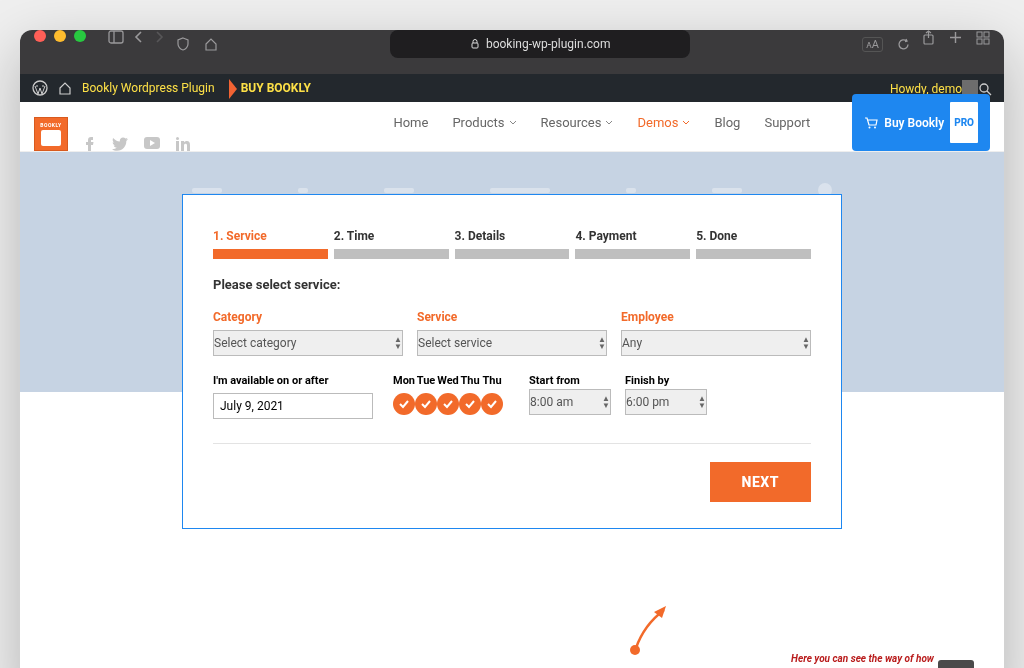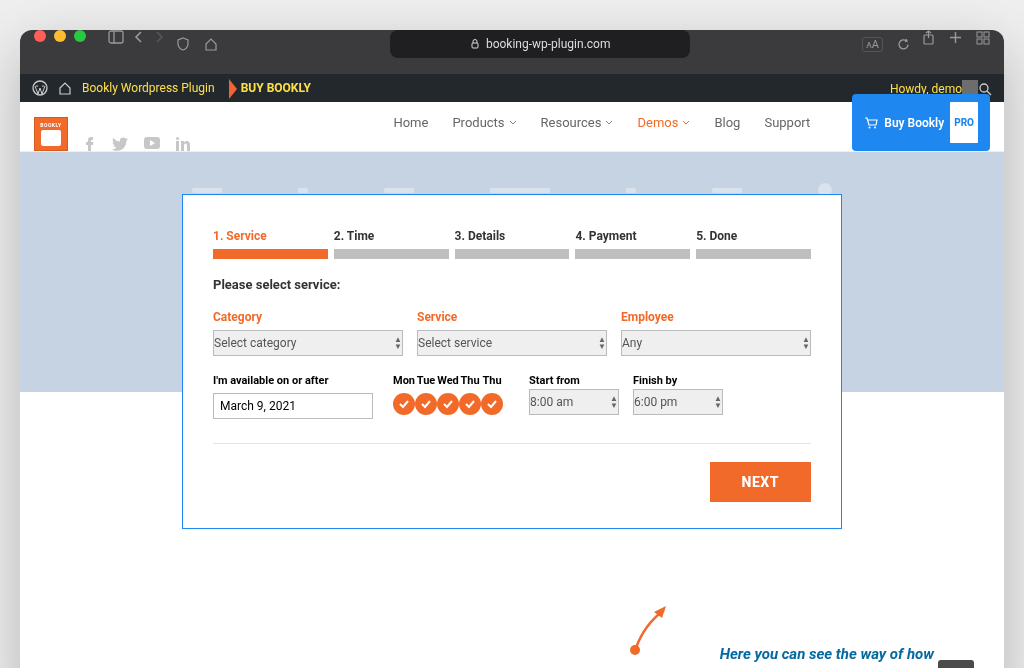--- a/index.html
+++ b/index.html
@@ -54,25 +54,25 @@
   .row-avail{display:flex;gap:14px;align-items:flex-start;margin-bottom:24px}
   .avail-left .h{font-size:11px;font-weight:700;margin-bottom:6px}
   .dateinput{width:160px;height:26px;border:1px solid #bbb;background:#fff;font-size:12px;padding:0 6px;display:flex;align-items:center}
   .days{display:flex;}
   .day{text-align:center}
   .day .h{font-size:11px;font-weight:700;margin-bottom:6px}
   .chip{width:22px;height:22px;border-radius:50%;background:#f26a2a;display:flex;align-items:center;justify-content:center;margin:0 auto}
   .chip svg{stroke:#fff}
   .time{ }
   .time .h{font-size:11px;font-weight:700;margin-bottom:2px}
-  .time .sel{width:90px}
+  .time .sel{width:82px}
   .hr{border-top:1px solid #e3e3e3;margin:4px 0 18px}
   .next{background:#f26a2a;color:#fff;font-weight:800;font-size:14px;letter-spacing:.5px;padding:12px 32px;float:right;border:none}
   
-  .caption{position:absolute;right:70px;bottom:30px;color:#0369a1;font-family:"Comic Sans MS","Bradley Hand",cursive;font-size:15px;font-weight:700;font-style:italic;line-height:1.8}
+  .caption{position:absolute;right:70px;bottom:30px;color:#b91c1c;font-family:"Comic Sans MS","Bradley Hand",cursive;font-size:10px;font-weight:700;font-style:italic;line-height:1.8}
   .arrow{position:absolute;right:330px;bottom:38px}
   .scrolltop{position:absolute;right:30px;bottom:8px;width:36px;height:30px;background:#4a4a4a;display:flex;align-items:center;justify-content:center;border-radius:3px 3px 0 0}
 </style>
 </head>
 <body>
 <div class="wrap">
 <div class="window">
 
 <div class="chrome">
   <div class="dots">
@@ -273,21 +273,21 @@
                 <span>Any</span>
                 <span class="updn">▲<br>▼</span>
               </div>
       </div>
     </div>
 
     <div class="row-avail">
       <div class="avail-left">
         <div class="h">I'm available on or after</div>
         <div class="dateinput">
-                <span>March 9, 2021</span>
+                <span>July 9, 2021</span>
               </div>
       </div>
       <div class="days" style="margin-left:6px">
         <div class="day">
                 <div class="h">Mon</div>
                 <div class="chip">
                   <svg width="12" height="10">
                     <polyline points="2,5 5,8 10,2" fill="none" stroke-width="2"></polyline>
                   </svg>
                 </div>

